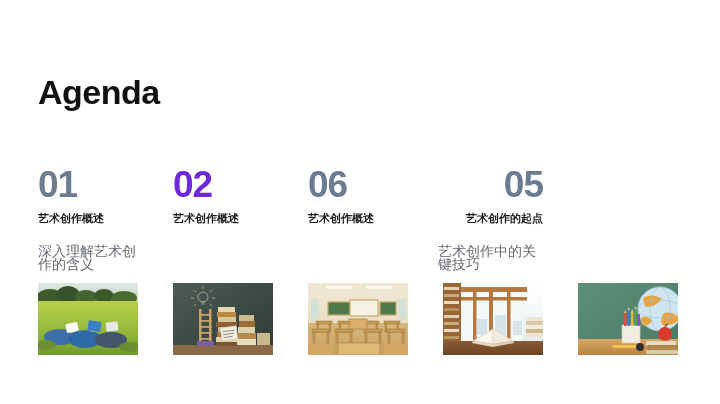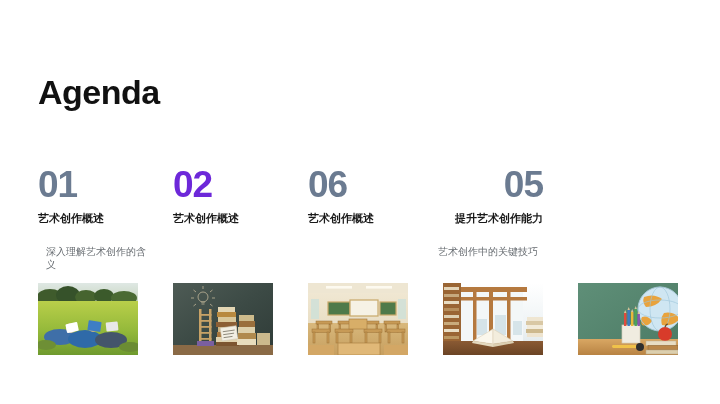--- a/index.html
+++ b/index.html
@@ -58,25 +58,24 @@
   .item-number.accent { color: #6d28d9; }
   .item-heading {
     font-size: 11px;
     font-weight: bold;
     color: #1a1a1a;
     line-height: 14px;
     white-space: nowrap;
     margin-bottom: 20px;
   }
   .item-desc {
-    font-size: 10px;
+    font-size: 14px;
     color: #666b70;
     line-height: 13px;
     width: 105px;
-    margin-left: 8px;
   }
   .thumbs-row {
     position: absolute;
     left: 38px;
     top: 283px;
     width: 660px;
     display: flex;
     flex-direction: row;
   }
   .thumb {
@@ -110,21 +109,21 @@
     </div>
 
     <div class="agenda-item">
       <div class="item-number">06</div>
       <div class="item-heading">艺术创作概述</div>
     </div>
 
 
     <div class="agenda-item">
       <div class="item-number">05</div>
-      <div class="item-heading">提升艺术创作能力</div>
+      <div class="item-heading">艺术创作的起点</div>
       <div class="item-desc">艺术创作中的关键技巧</div>
     </div>
 
   </div>
 
   <div class="thumbs-row">
 
     <div class="thumb">
       <svg viewBox="0 0 100 72" xmlns="http://www.w3.org/2000/svg">
         <defs>

